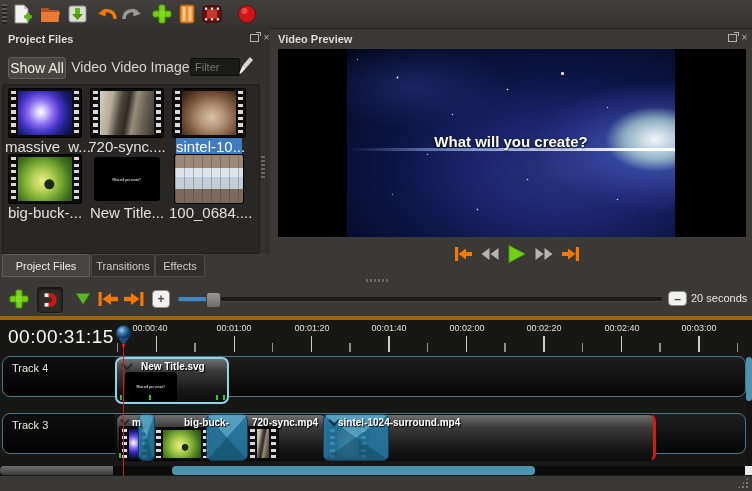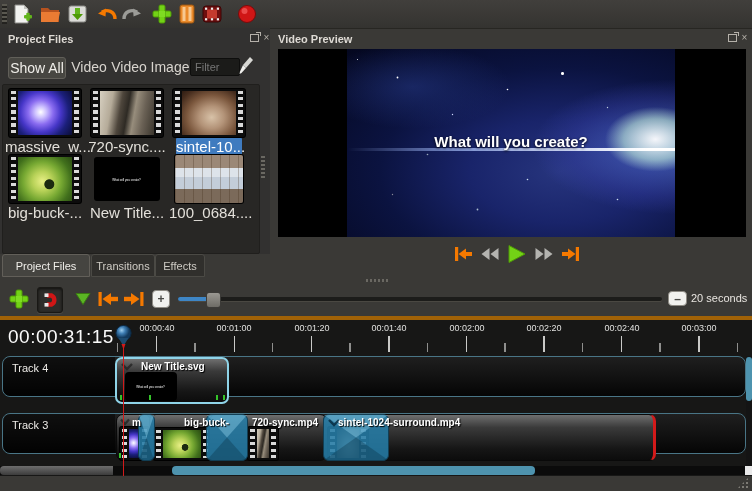--- a/index.html
+++ b/index.html
@@ -310,21 +310,21 @@
 <div class="abs" style="left:178px;top:297px;width:32px;height:4px;background:#3e86c6;border-radius:2px;"></div>
 <div class="abs" style="left:206px;top:292px;width:13px;height:14px;background:linear-gradient(#9a9892,#6e6c66);border:1px solid #3c3b38;border-radius:3px;"></div>
 
 <div class="abs badge" style="left:668px;top:291px;width:17px;height:13px;font-size:12px;line-height:10px;">–</div>
 <span class="abs" style="left:691px;top:292px;font-size:11px;color:#e8e5e0;">20 seconds</span>
 
 <div id="timeline" class="abs">
 
   <div class="abs" style="left:0;top:0;width:752px;height:34px;">
     <span id="timecode" class="abs">00:00:31:15</span>
-    <span class="abs ruler-label" style="left:157px;">00:00:40</span>
+    <span class="abs ruler-label" style="left:150px;">00:00:40</span>
     <span class="abs ruler-label" style="left:234px;">00:01:00</span>
     <span class="abs ruler-label" style="left:312px;">00:01:20</span>
     <span class="abs ruler-label" style="left:389px;">00:01:40</span>
     <span class="abs ruler-label" style="left:467px;">00:02:00</span>
     <span class="abs ruler-label" style="left:544px;">00:02:20</span>
     <span class="abs ruler-label" style="left:622px;">00:02:40</span>
     <span class="abs ruler-label" style="left:699px;">00:03:00</span>
     <div id="ticks-major" class="abs"></div>
     <div id="ticks-minor" class="abs"></div>
   </div>

